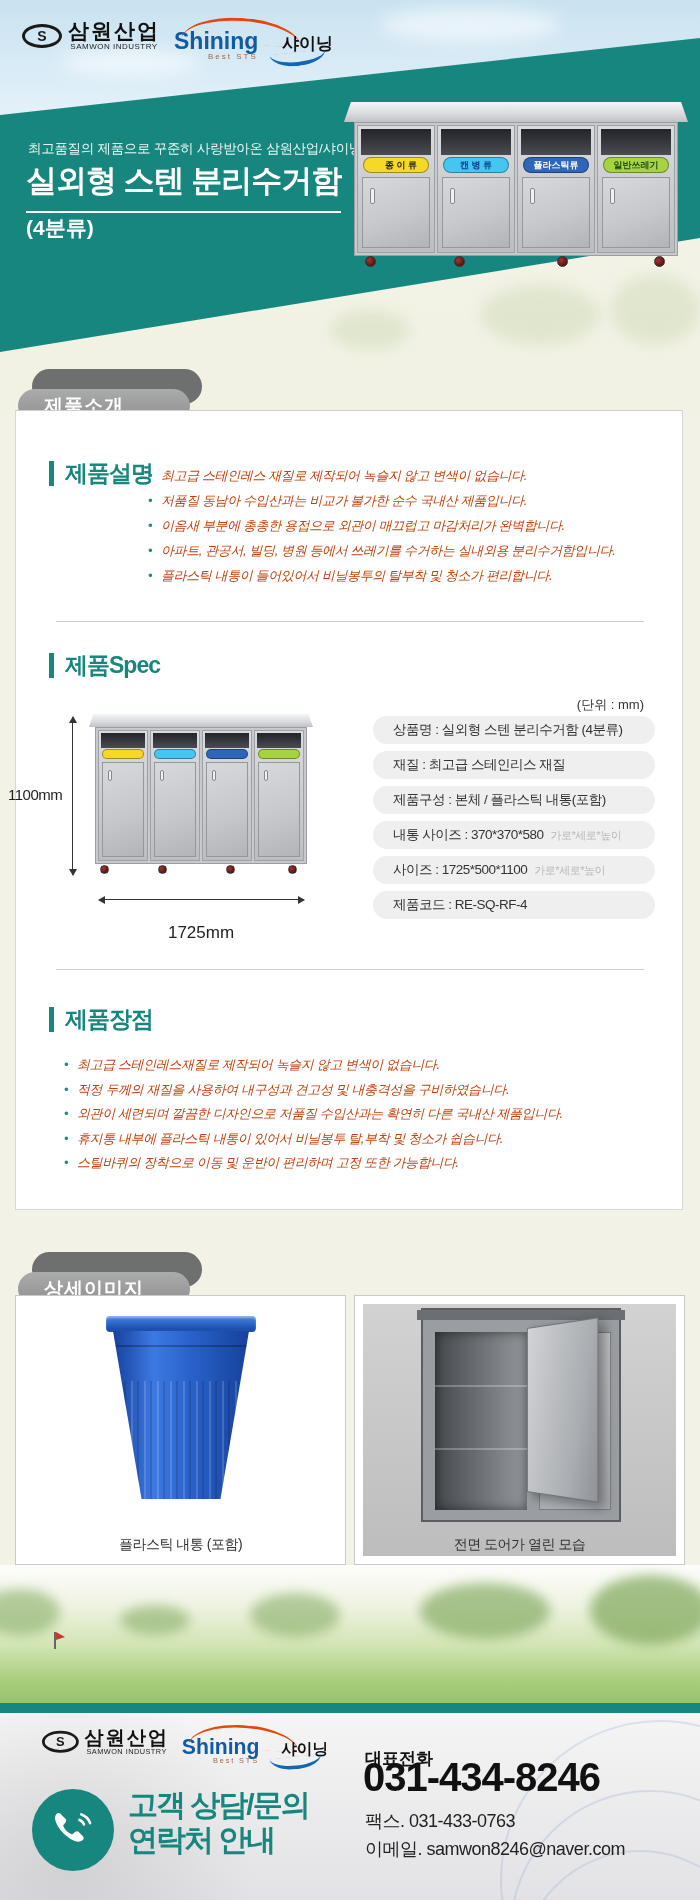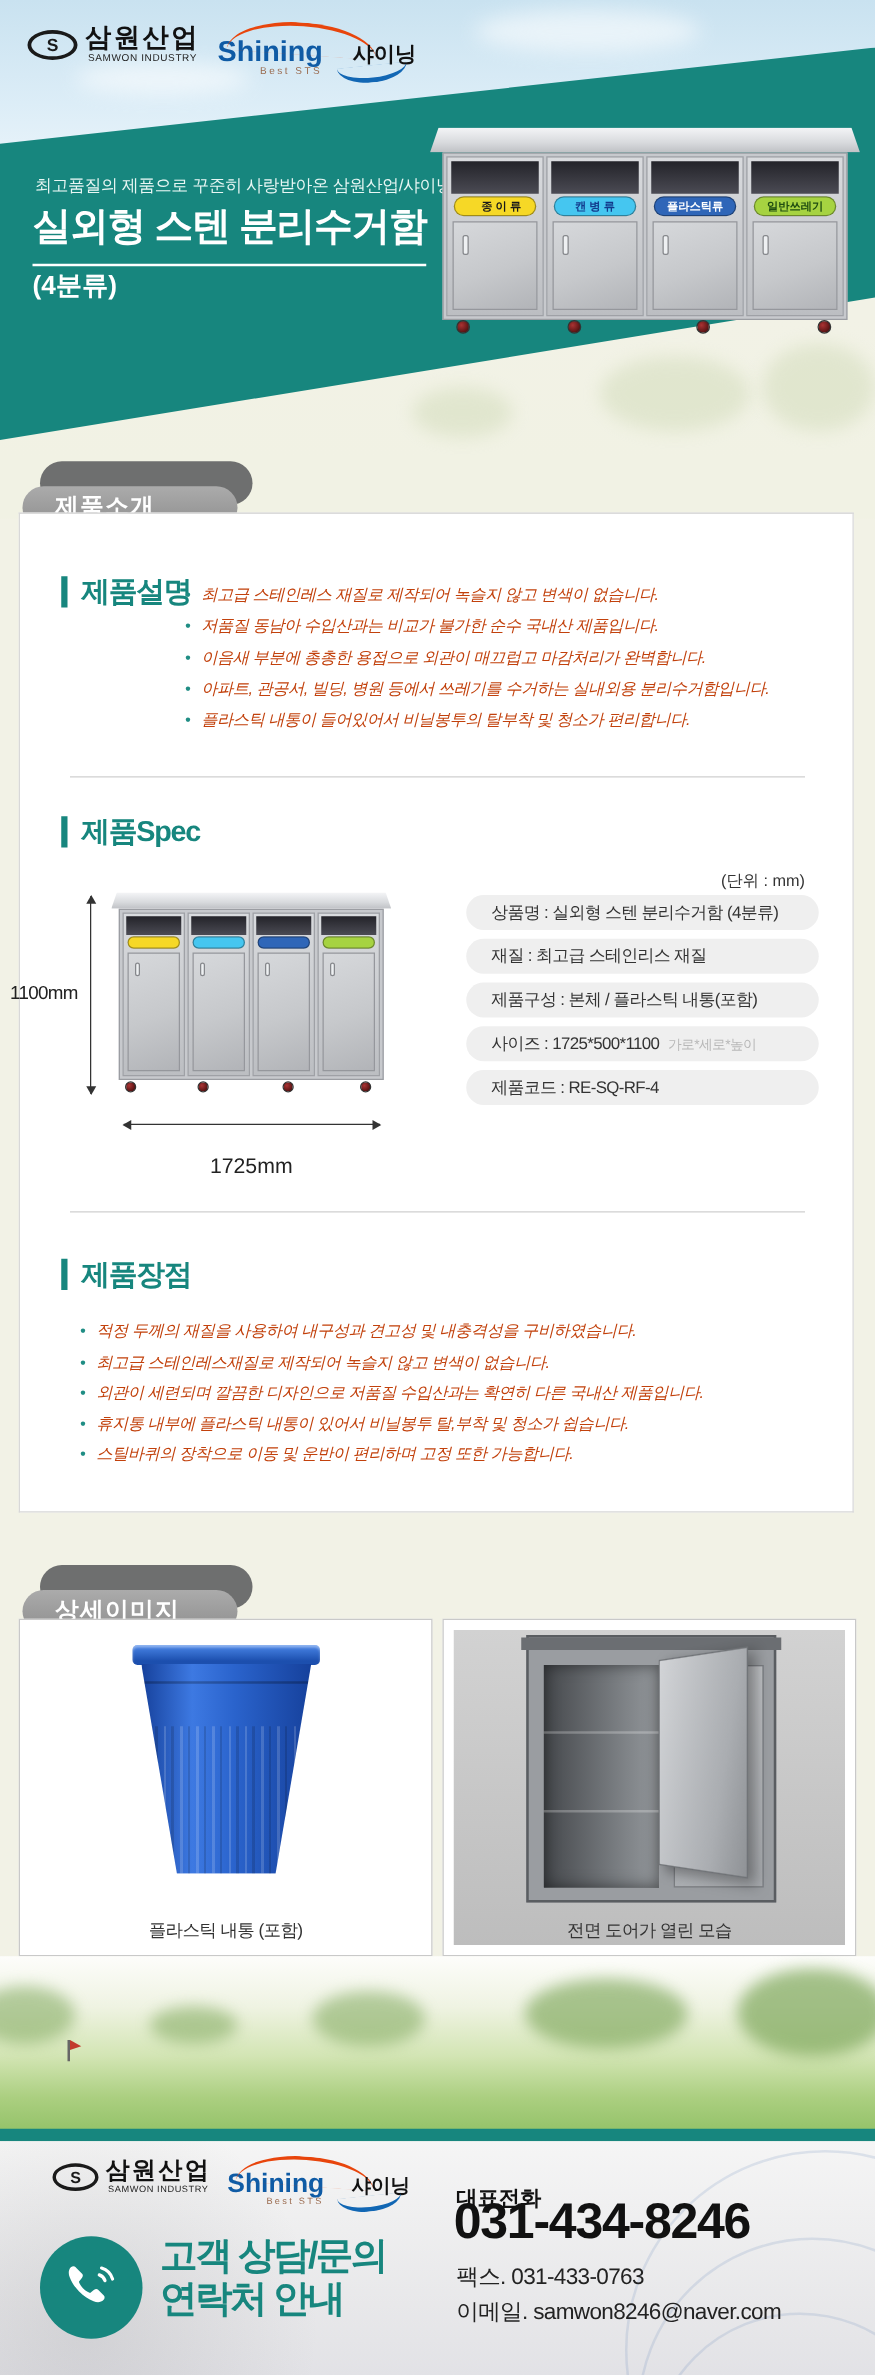--- a/index.html
+++ b/index.html
@@ -319,30 +319,31 @@
 
     <div class="v-arrow"></div>
     <div class="dim-h">1100mm</div>
     <div class="h-arrow"></div>
     <div class="dim-w">1725mm</div>
 
     <div class="spec-rows">
       <div class="spec-pill"><span>상품명 : 실외형 스텐 분리수거함 (4분류)</span><span class="spec-note"></span></div>
       <div class="spec-pill"><span>재질 : 최고급 스테인리스 재질</span><span class="spec-note"></span></div>
       <div class="spec-pill"><span>제품구성 : 본체 / 플라스틱 내통(포함)</span><span class="spec-note"></span></div>
+      <div class="spec-pill"><span>내통 사이즈 : 370*370*580</span><span class="spec-note">가로*세로*높이</span></div>
       <div class="spec-pill"><span>사이즈 : 1725*500*1100</span><span class="spec-note">가로*세로*높이</span></div>
       <div class="spec-pill"><span>제품코드 : RE-SQ-RF-4</span><span class="spec-note"></span></div>
     </div>
 
     <div class="hr" style="top:558px;"></div>
 
     <div class="sec-h" style="left:33px;top:596px;">제품장점</div>
     <ul class="bullets adv-bullets" style="left:48px;top:642px;">
+      <li>최고급 스테인레스재질로 제작되어 녹슬지 않고 변색이 없습니다.</li>
       <li>적정 두께의 재질을 사용하여 내구성과 견고성 및 내충격성을 구비하였습니다.</li>
-      <li>최고급 스테인레스재질로 제작되어 녹슬지 않고 변색이 없습니다.</li>
       <li>외관이 세련되며 깔끔한 디자인으로 저품질 수입산과는 확연히 다른 국내산 제품입니다.</li>
       <li>휴지통 내부에 플라스틱 내통이 있어서 비닐봉투 탈,부착 및 청소가 쉽습니다.</li>
       <li>스틸바퀴의 장착으로 이동 및 운반이 편리하며 고정 또한 가능합니다.</li>
     </ul>
   </div>
 
   <div class="ribbon" style="left:18px;top:1248px;">
     <div class="ribbon-back"></div>
     <div class="ribbon-front">상세이미지</div>
   </div>

